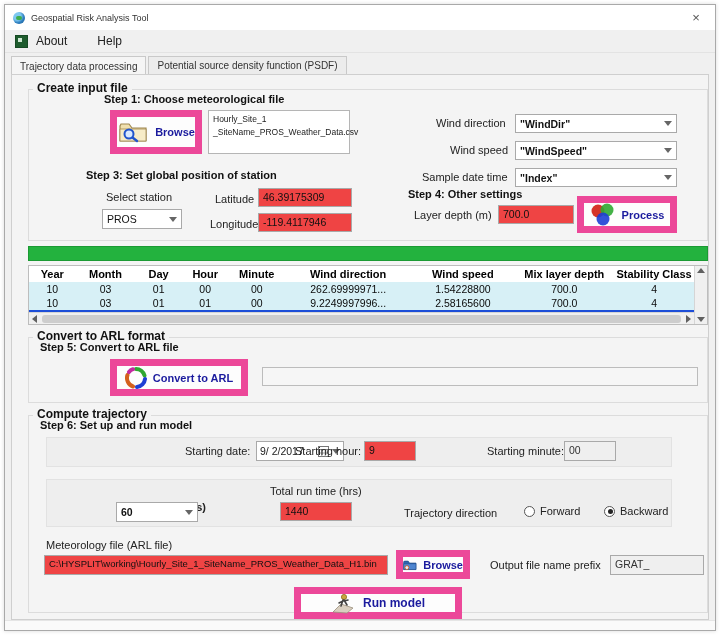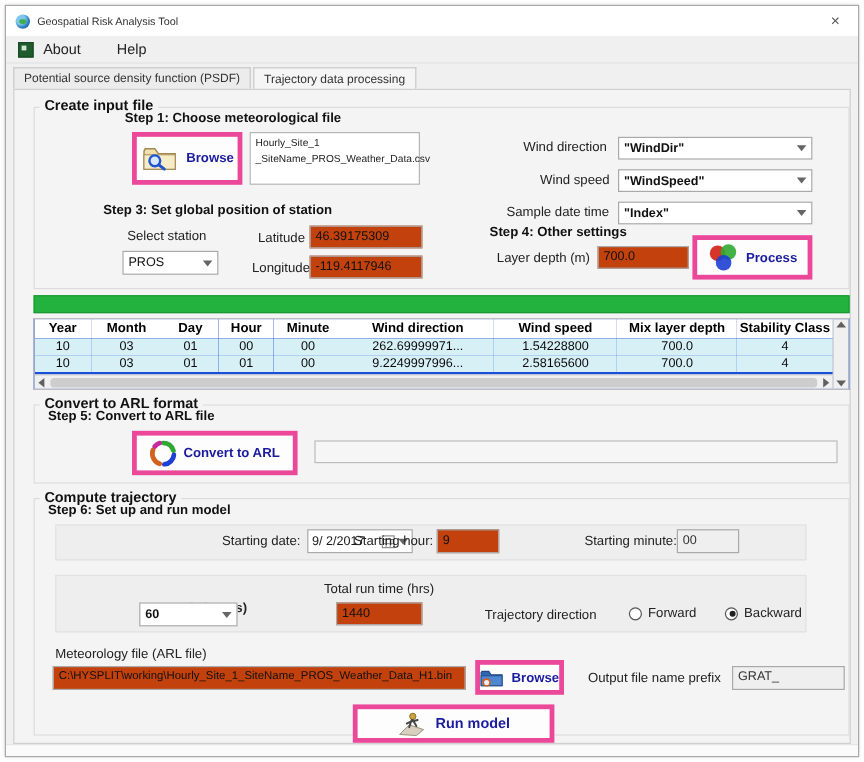--- a/index.html
+++ b/index.html
@@ -15,27 +15,27 @@
   .menu-ico::after { content:''; position:absolute; left:2px; top:2px; width:4px; height:4px; background:#cfe8d4; }
   .menu-item { font-size:12px; color:#222; padding:2px 10px 2px 2px; margin-right:18px; }
   .tabstrip { position:absolute; left:6px; top:49px; right:6px; height:20px; display:flex; align-items:flex-end; }
   .tab { font-size:10px; padding:3px 8px; border:1px solid #c9c9c9; border-bottom:none; background:#ececec; color:#333; margin-right:2px; }
   .tab.active { background:#f5f5f5; position:relative; top:1px; padding-top:4px; }
   .tabpanel { position:absolute; left:6px; top:69px; right:6px; height:546px; background:#f4f4f4; border:1px solid #cfcfcf; }
   .grp { position:absolute; border:1px solid #dcdcdc; background:transparent; }
   .grp > .grp-label { position:absolute; top:-9px; left:4px; background:#f4f4f4; padding:0 4px; font-weight:bold; font-size:12px; color:#111; }
   .step-title { position:absolute; font-weight:bold; font-size:11px; color:#111; }
   .lbl { position:absolute; font-size:11px; color:#222; white-space:nowrap; }
-  .field { position:absolute; background:#c2410c; border:1px solid #a9a9a9; font-size:10.5px; padding:2px 4px; color:#111; overflow:hidden; white-space:nowrap; }
+  .field { position:absolute; background:#ef4444; border:1px solid #a9a9a9; font-size:10.5px; padding:2px 4px; color:#111; overflow:hidden; white-space:nowrap; }
   .field.gray { background:#efefef; color:#333; }
   .dd { position:absolute; background:#fff; border:1px solid #a9a9a9; font-size:10.5px; display:flex; align-items:center; padding:0 4px; color:#111; }
   .dd .dd-val { flex:1; overflow:hidden; white-space:nowrap; }
   .dd .dd-val.b { font-weight:bold; }
   .dd-arrow { width:0; height:0; border-left:4px solid transparent; border-right:4px solid transparent; border-top:5px solid #666; flex:0 0 auto; }
-  .btn { position:absolute; background:#fdfdfd; border:4px solid #ec4899; display:flex; align-items:center; justify-content:center; gap:6px; cursor:default; }
+  .btn { position:absolute; background:#fdfdfd; border:7px solid #ec4899; display:flex; align-items:center; justify-content:center; gap:6px; cursor:default; }
   .btn .btn-label { font-weight:bold; font-size:11px; color:#1b1b9e; }
   .pbar-green { position:absolute; background:#23b23e; border:1px solid #1b9a33; }
   .pbar-empty { position:absolute; background:#f6f6f6; border:1px solid #bcbcbc; }
   
   .grid { position:absolute; left:22px; top:259px; width:678px; height:60px; background:#1d4ed8; border:1px solid #bdbdbd; display:flex; }
   .grid-main { flex:1; display:flex; flex-direction:column; }
   .grid table { width:100%; border-collapse:collapse; table-layout:fixed; }
   .grid th { font-size:11px; font-weight:bold; color:#000; background:#fff; padding:2px 1px; text-align:center; white-space:nowrap; overflow:hidden; }
   .grid td { font-size:10.5px; color:#0a0a0a; background:#d7f0f6; padding:1px; text-align:center; white-space:nowrap; overflow:hidden; }
   .vscroll { width:13px; background:#f0f0f0; border-left:1px solid #d5d5d5; display:flex; flex-direction:column; justify-content:space-between; align-items:center; padding:2px 0; }
@@ -65,22 +65,22 @@
     <span class="close-x">×</span>
   </div>
 
   <div class="menubar">
     <span class="menu-ico"></span>
     <span class="menu-item">About</span>
     <span class="menu-item">Help</span>
   </div>
 
   <div class="tabstrip">
+    <span class="tab active">Trajectory data processing</span>
     <span class="tab">Potential source density function (PSDF)</span>
-    <span class="tab active">Trajectory data processing</span>
   </div>
 
   <div class="tabpanel">
 
     <div class="grp" style="left:16px; top:14px; width:680px; height:152px;">
       <span class="grp-label">Create input file</span>
     </div>
 
     <span class="step-title" style="left:92px; top:18px;">Step 1: Choose meteorological file</span>
 

